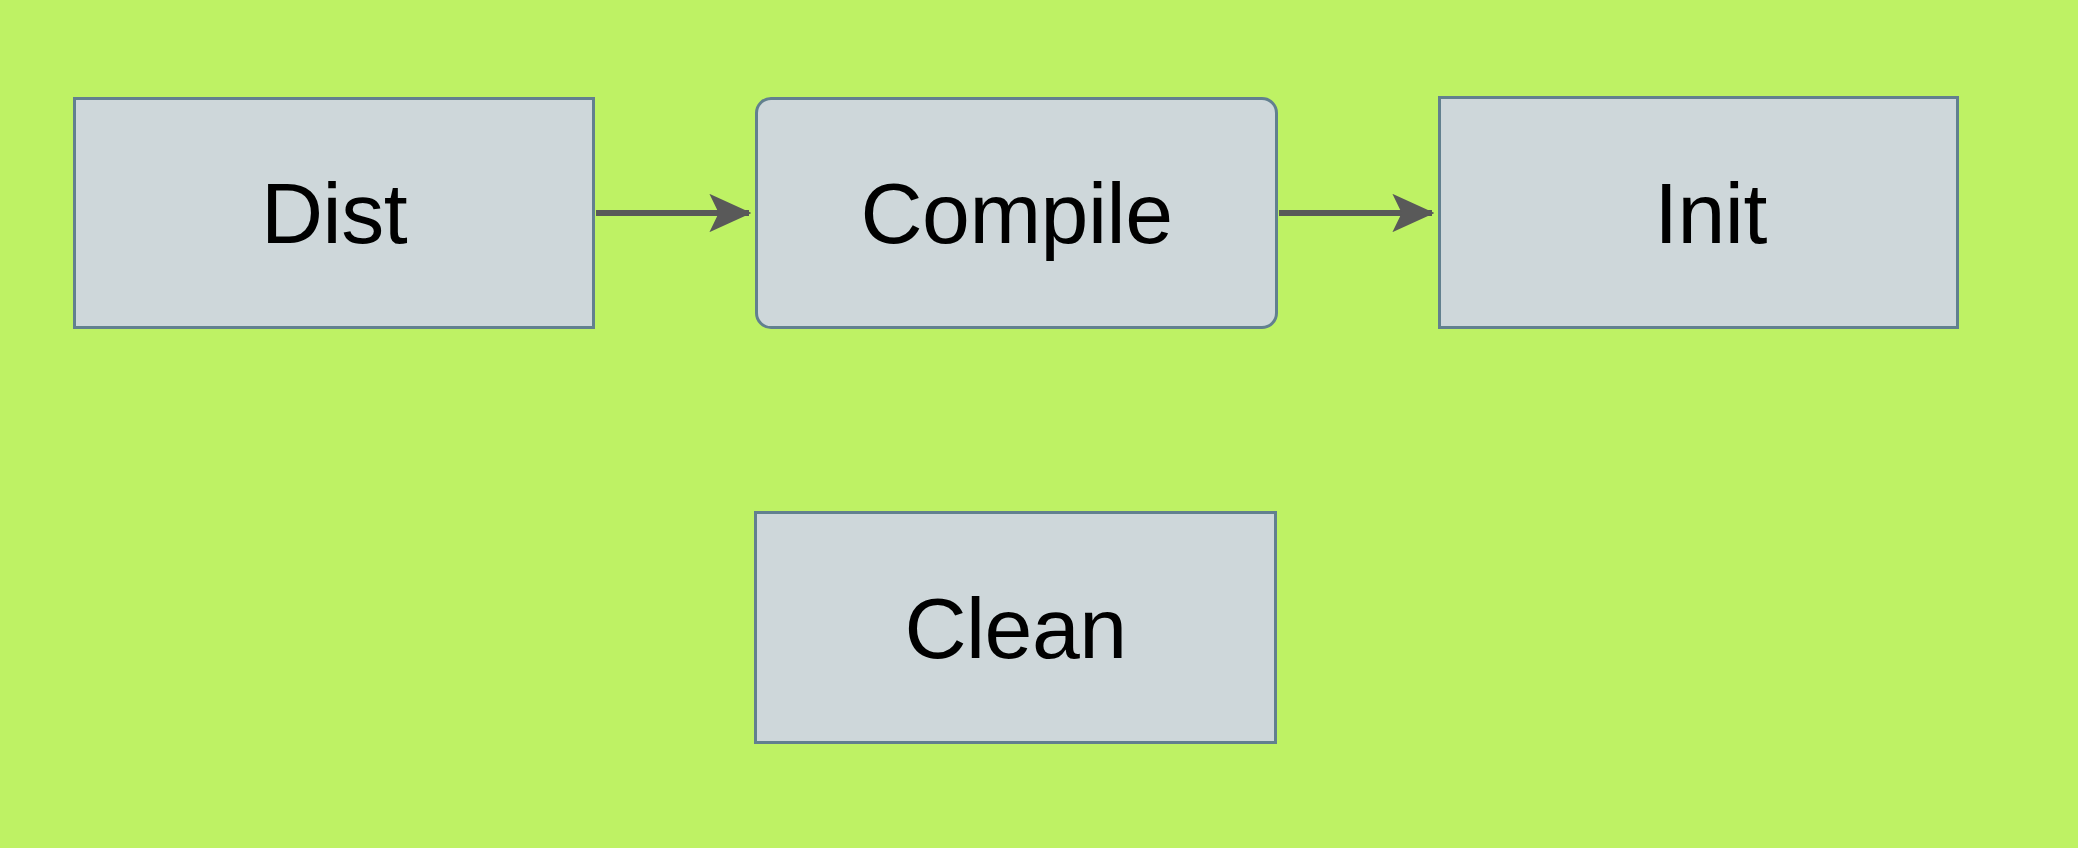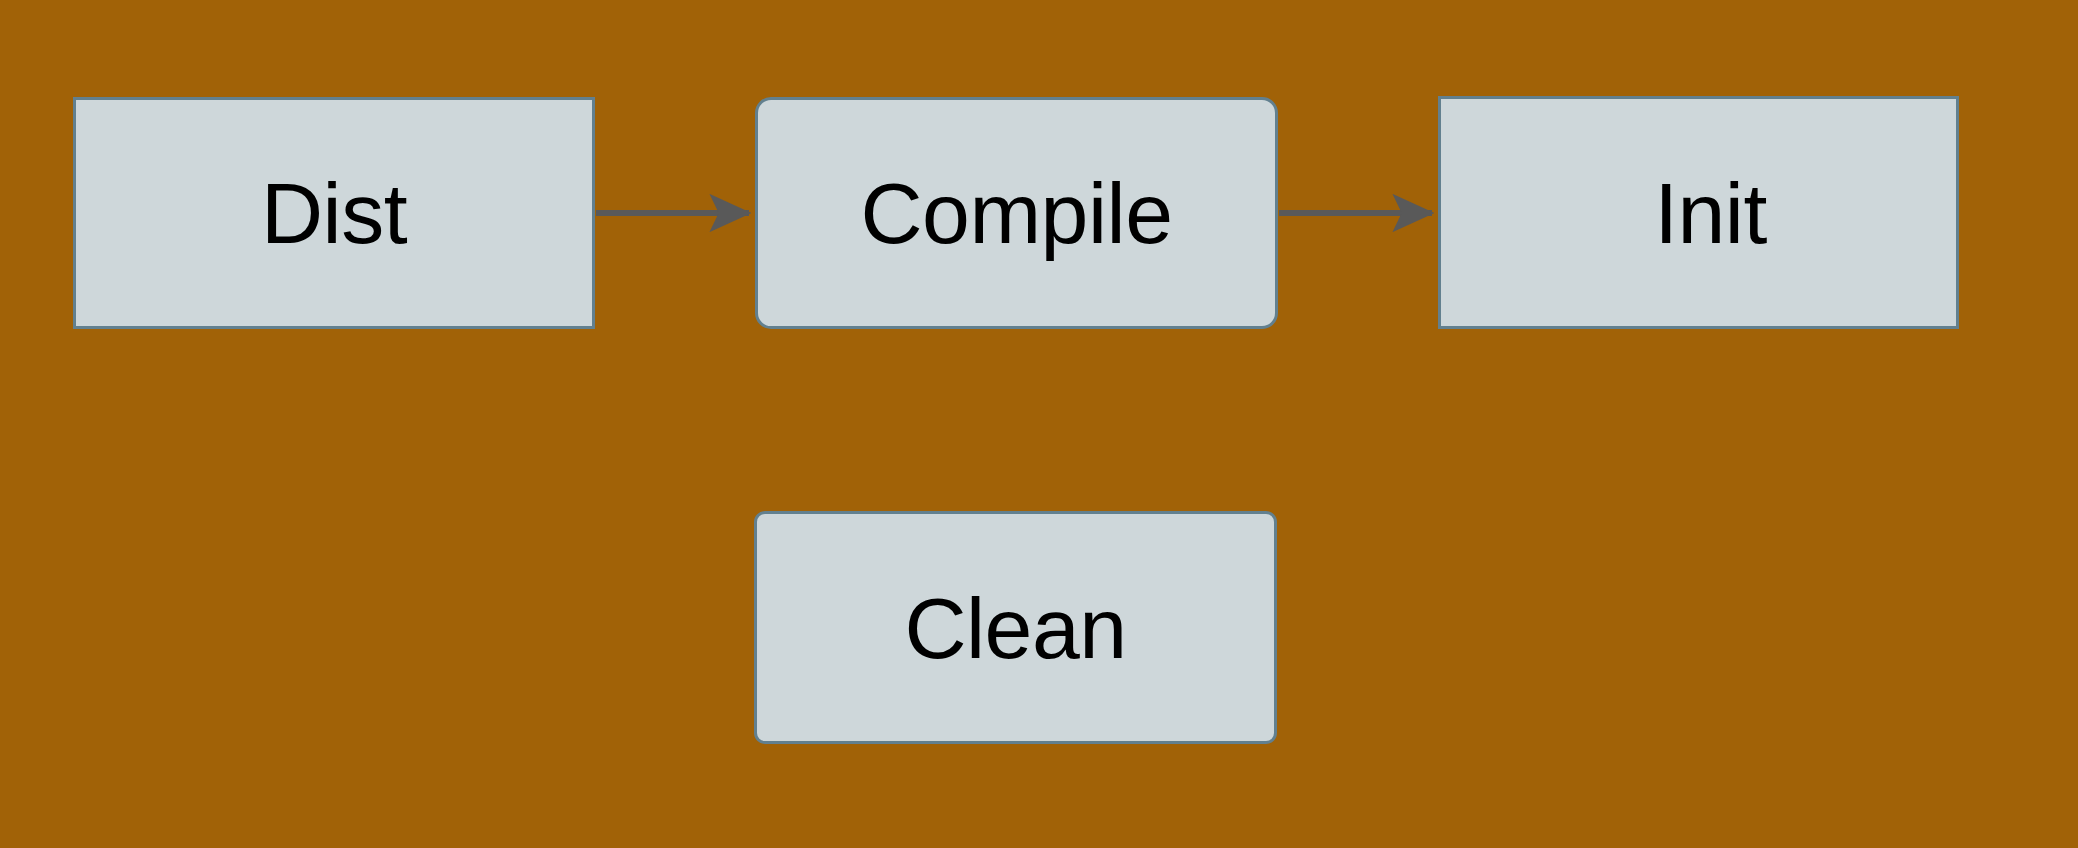--- a/index.html
+++ b/index.html
@@ -8,21 +8,21 @@
     padding: 0;
     background: #ffffff;
   }
   body {
     font-family: "Liberation Sans", sans-serif;
   }
   #canvas {
     position: relative;
     width: 2078px;
     height: 848px;
-    background: #a16207;
+    background: #bef264;
     overflow: hidden;
   }
   .node {
     position: absolute;
     box-sizing: border-box;
     background: #ced7da;
     border: 3px solid #62808f;
     display: flex;
     align-items: center;
     justify-content: center;
@@ -77,20 +77,20 @@
   </div>
 
   <div class="node" style="left:755px; top:97px; width:523px; height:232px;border-radius:16px;">
     <span class="node-label">Compile</span>
   </div>
 
   <div class="node" style="left:1438px; top:96px; width:521px; height:233px;padding-left:24px;">
     <span class="node-label">Init</span>
   </div>
 
-  <div class="node" style="left:754px; top:511px; width:523px; height:233px;border-radius:11px;">
+  <div class="node" style="left:754px; top:511px; width:523px; height:233px;">
     <span class="node-label">Clean</span>
   </div>
 
   <div class="edge-hit" style="left:596px; top:193px; width:841px;"></div>
   <div class="edge-hit" style="left:1279px; top:193px; width:158px;"></div>
 
 </div>
 
 </body></html>

